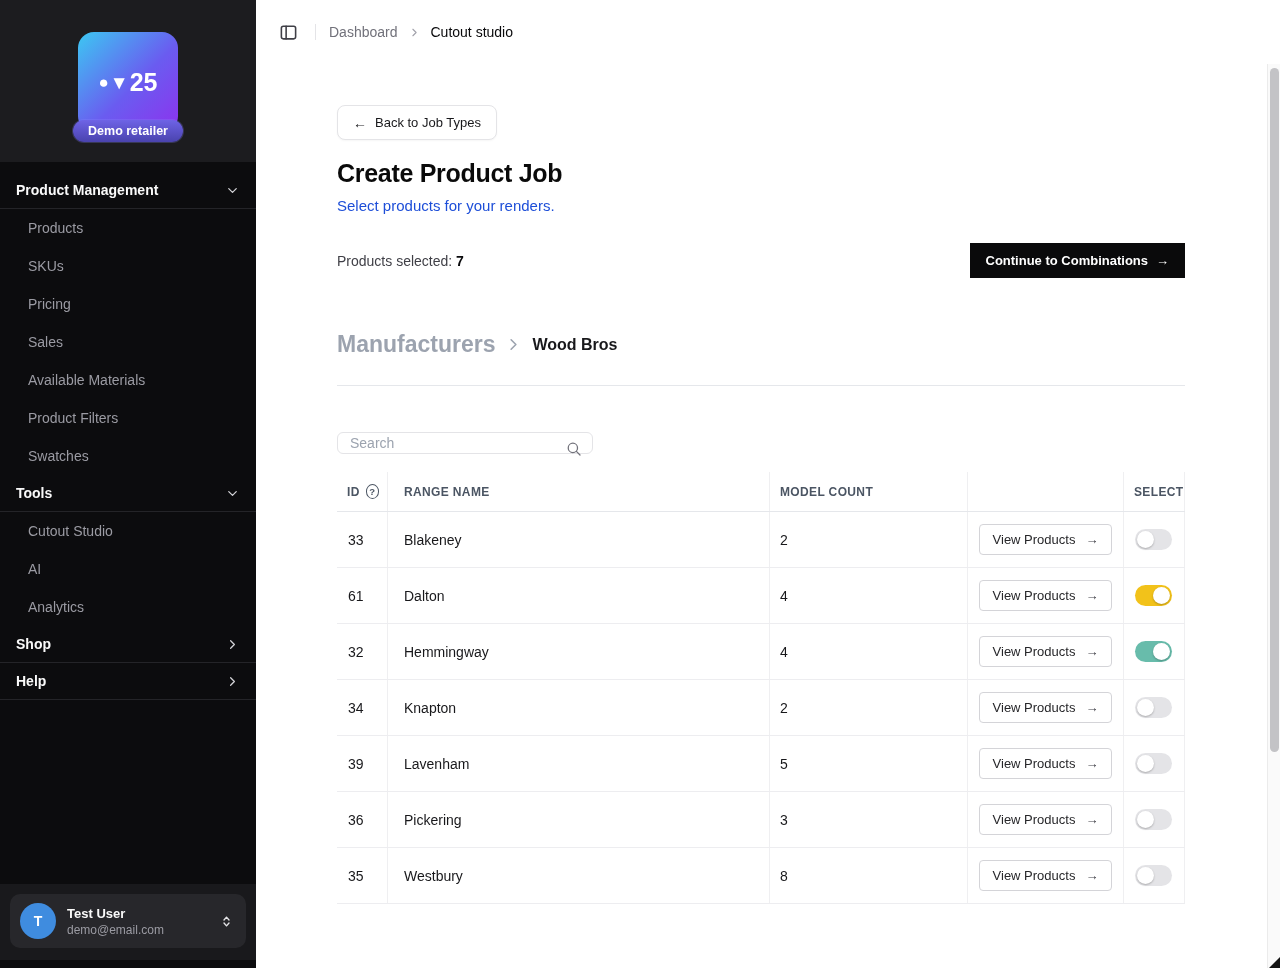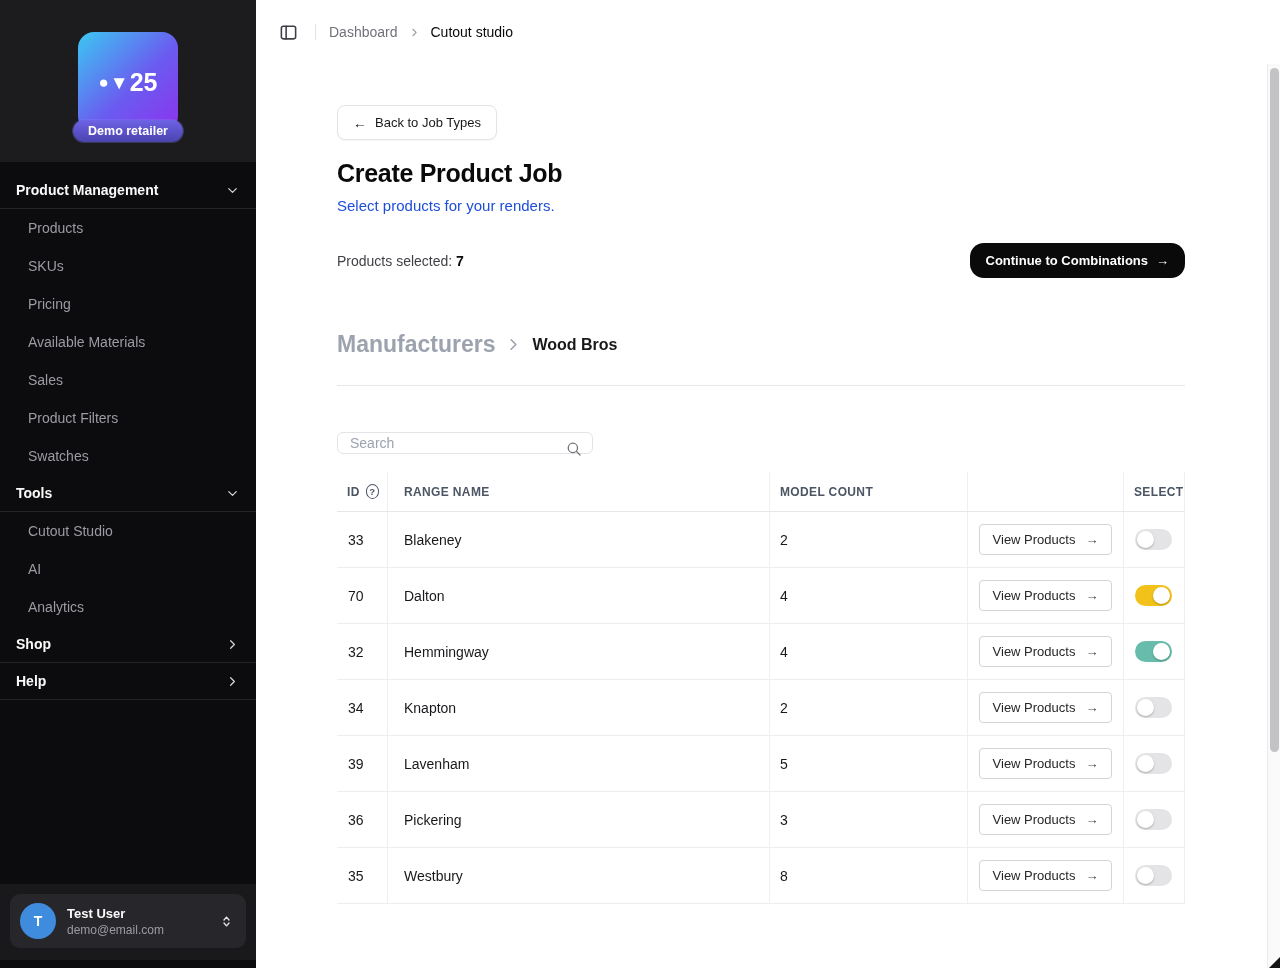--- a/index.html
+++ b/index.html
@@ -38,21 +38,21 @@
   .crumb-current { font-size:14px; color:#09090b; }
 
   .content { margin-left:81px; width:848px; }
   .back-btn { margin-top:41px; display:inline-flex; align-items:center; gap:8px; border:1px solid #e4e4e7; background:#fff; border-radius:8px; padding:9px 15px; font-size:13px; font-weight:500; color:#18181b; cursor:pointer; box-shadow:0 1px 2px rgba(0,0,0,.04); font-family:inherit; }
   .back-arrow { font-size:14px; line-height:1; }
   .page-title { margin-top:19px; font-size:25px; font-weight:700; letter-spacing:-.3px; color:#0a0a0a; }
   .page-sub { margin-top:9px; font-size:15px; color:#1d4ed8; }
   .selected-row { margin-top:29px; display:flex; align-items:center; justify-content:space-between; }
   .selected-label { font-size:14px; color:#3f3f46; }
   .selected-count { color:#09090b; font-weight:600; }
-  .continue-btn { background:var(--accent-black); border:none; color:#fff; font-size:13px; font-weight:600; border-radius:14px; padding:10px 16px; display:inline-flex; align-items:center; gap:8px; cursor:pointer; font-family:inherit; }
+  .continue-btn { background:var(--accent-black); border:none; color:#fff; font-size:13px; font-weight:600; border-radius:0; padding:10px 16px; display:inline-flex; align-items:center; gap:8px; cursor:pointer; font-family:inherit; }
 
   .mfr-row { margin-top:53px; display:flex; align-items:center; gap:9px; }
   .mfr-parent { font-size:23px; font-weight:700; color:#9ca3af; cursor:pointer; }
   .mfr-sep { color:#9ca3af; display:flex; }
   .mfr-current { font-size:16px; font-weight:700; color:#18181b; }
   .hr { margin-top:27px; height:1px; background:#e5e7eb; }
 
   .search-wrap { margin-top:46px; position:relative; width:256px; }
   .search-input { width:100%; height:22px; border:1px solid #e4e4e7; border-radius:6px; padding:0 36px 0 12px; font-size:14px; color:#18181b; font-family:inherit; outline:none; }
   .search-input::placeholder { color:#9ca3af; }
@@ -102,22 +102,22 @@
         <span>Product Management</span>
         <span class="chev">
           <svg width="15" height="15" viewBox="0 0 24 24" fill="none" stroke="currentColor" stroke-width="2" stroke-linecap="round" stroke-linejoin="round">
             <polyline points="6 9 12 15 18 9"></polyline>
           </svg>
         </span>
       </div>
       <div class="nav-item">Products</div>
       <div class="nav-item">SKUs</div>
       <div class="nav-item">Pricing</div>
+      <div class="nav-item">Sales</div>
       <div class="nav-item">Available Materials</div>
-      <div class="nav-item">Sales</div>
       <div class="nav-item">Product Filters</div>
       <div class="nav-item">Swatches</div>
       <div class="nav-header">
         <span>Tools</span>
         <span class="chev">
           <svg width="15" height="15" viewBox="0 0 24 24" fill="none" stroke="currentColor" stroke-width="2" stroke-linecap="round" stroke-linejoin="round">
             <polyline points="6 9 12 15 18 9"></polyline>
           </svg>
         </span>
       </div>
@@ -244,21 +244,21 @@
                 <span class="view-arrow">→</span>
               </button>
             </div>
             <div class="td td-select">
               <div class="toggle">
                 <div class="knob"></div>
               </div>
             </div>
           </div>
           <div class="trow">
-            <div class="td td-id">70</div>
+            <div class="td td-id">61</div>
             <div class="td td-name">Dalton</div>
             <div class="td td-count">4</div>
             <div class="td td-action">
               <button class="view-btn">
                 <span>View Products</span>
                 <span class="view-arrow">→</span>
               </button>
             </div>
             <div class="td td-select">
               <div class="toggle on yellow">

